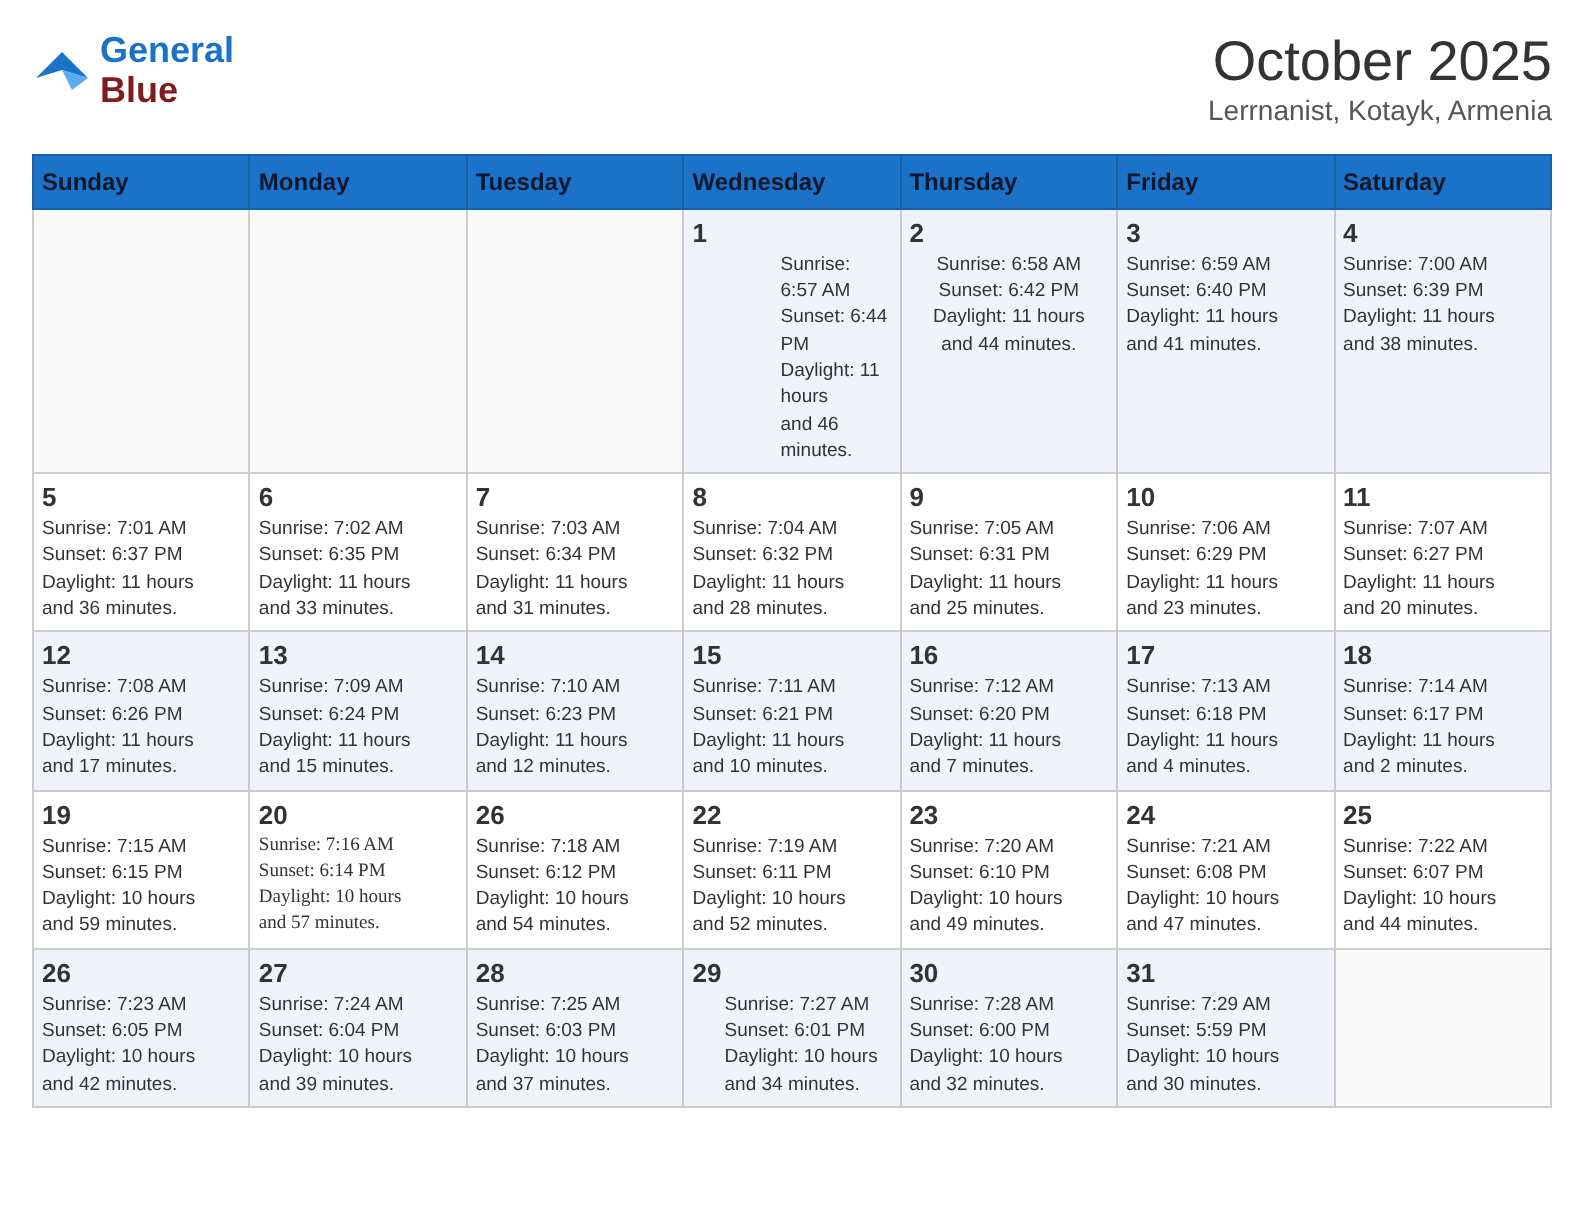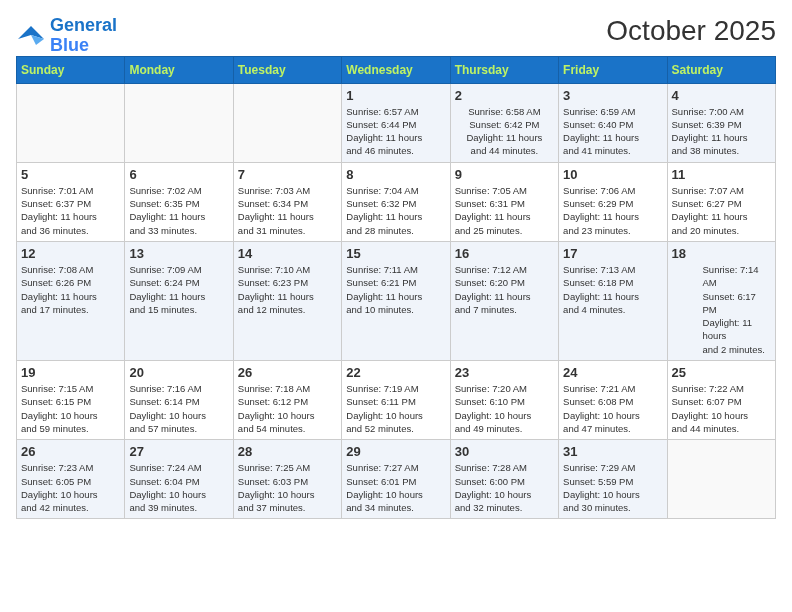--- a/index.html
+++ b/index.html
@@ -7,21 +7,21 @@
       font-family: Arial, sans-serif;
       background: #fff;
       width: 792px;
       min-height: 612px;
       padding: 16px;
     }
     .header {
       display: flex;
       justify-content: space-between;
       align-items: flex-start;
-      margin-bottom: 0;
+      margin-bottom: 14px;
     }
     .logo {
       display: flex;
       align-items: center;
       gap: 4px;
     }
     .logo-text {
       font-size: 18px;
       font-weight: bold;
       color: #333;
@@ -47,21 +47,21 @@
       font-size: 14px;
       color: #555;
     }
     .calendar {
       width: 100%;
       border-collapse: collapse;
       border: 1px solid #ccc;
     }
     .calendar th {
       background-color: #1a73c8;
-      color: #bef264;
+      color: #0f172a;
       font-size: 12px;
       font-weight: bold;
       padding: 6px 4px;
       text-align: left;
       border: 1px solid #1560a8;
     }
     .calendar td {
       border: 1px solid #ccc;
       vertical-align: top;
       padding: 4px;
@@ -91,25 +91,26 @@
 <body>
 
 <div class="header">
   <div class="logo">
     <svg class="logo-bird" viewBox="0 0 30 30">
       <polygon points="15,5 28,18 15,14 2,18" fill="#1a73c8"></polygon>
       <polygon points="15,14 28,18 20,24" fill="#5aabf0"></polygon>
     </svg>
     <div class="logo-text">
       <div><span>General</span></div>
-      <div style="color:#3b82f6">Blue</div>
+      <div style="color:#7f1d1d">Blue</div>
     </div>
   </div>
   <div class="title-block">
     <div class="month-title">October 2025</div>
+    <div class="location">Lerrnanist, Kotayk, Armenia</div>
   </div>
 </div>
 
 <table class="calendar">
   <thead>
     <tr>
     <th>Sunday</th>
         <th>Monday</th>
         <th>Tuesday</th>
         <th>Wednesday</th>
@@ -118,21 +119,21 @@
         <th>Saturday</th>
       </tr>
   </thead>
   <tbody id="calendar-body">
   <tr>
         <td class="empty"></td>
         <td class="empty"></td>
         <td class="empty"></td>
         <td class="row-shade">
           <div class="day-number">1</div>
-          <div class="day-info" style="white-space: pre-line;">Sunrise: 6:57 AM
+          <div class="day-info" style="white-space: pre-line; margin-left: 44px;">Sunrise: 6:57 AM
 Sunset: 6:44 PM
 Daylight: 11 hours
 and 46 minutes.</div>
         </td>
         <td class="row-shade">
           <div class="day-number">2</div>
           <div class="day-info" style="white-space: pre-line; text-align: center;">Sunrise: 6:58 AM
 Sunset: 6:42 PM
 Daylight: 11 hours
 and 44 minutes.</div>
@@ -241,37 +242,37 @@
         </td>
         <td class="row-shade">
           <div class="day-number">17</div>
           <div class="day-info" style="white-space: pre-line;">Sunrise: 7:13 AM
 Sunset: 6:18 PM
 Daylight: 11 hours
 and 4 minutes.</div>
         </td>
         <td class="row-shade">
           <div class="day-number">18</div>
-          <div class="day-info" style="white-space: pre-line; margin-left: 31px;">Sunrise: 7:14 AM
+          <div class="day-info" style="white-space: pre-line;">Sunrise: 7:14 AM
 Sunset: 6:17 PM
 Daylight: 11 hours
 and 2 minutes.</div>
         </td>
       </tr>
       <tr>
         <td>
           <div class="day-number">19</div>
           <div class="day-info" style="white-space: pre-line;">Sunrise: 7:15 AM
 Sunset: 6:15 PM
 Daylight: 10 hours
 and 59 minutes.</div>
         </td>
         <td>
           <div class="day-number">20</div>
-          <div class="day-info" style="white-space: pre-line;">Sunrise: 7:16 AM
+          <div class="day-info" style="white-space: pre-line; font-family: Liberation Serif, serif;">Sunrise: 7:16 AM
 Sunset: 6:14 PM
 Daylight: 10 hours
 and 57 minutes.</div>
         </td>
         <td>
           <div class="day-number">26</div>
           <div class="day-info" style="white-space: pre-line;">Sunrise: 7:18 AM
 Sunset: 6:12 PM
 Daylight: 10 hours
 and 54 minutes.</div>
@@ -322,21 +323,21 @@
         </td>
         <td class="row-shade">
           <div class="day-number">28</div>
           <div class="day-info" style="white-space: pre-line;">Sunrise: 7:25 AM
 Sunset: 6:03 PM
 Daylight: 10 hours
 and 37 minutes.</div>
         </td>
         <td class="row-shade">
           <div class="day-number">29</div>
-          <div class="day-info" style="white-space: pre-line;">Sunrise: 7:27 AM
+          <div class="day-info" style="white-space: pre-line; margin-left: 16px;">Sunrise: 7:27 AM
 Sunset: 6:01 PM
 Daylight: 10 hours
 and 34 minutes.</div>
         </td>
         <td class="row-shade">
           <div class="day-number">30</div>
           <div class="day-info" style="white-space: pre-line;">Sunrise: 7:28 AM
 Sunset: 6:00 PM
 Daylight: 10 hours
 and 32 minutes.</div>

